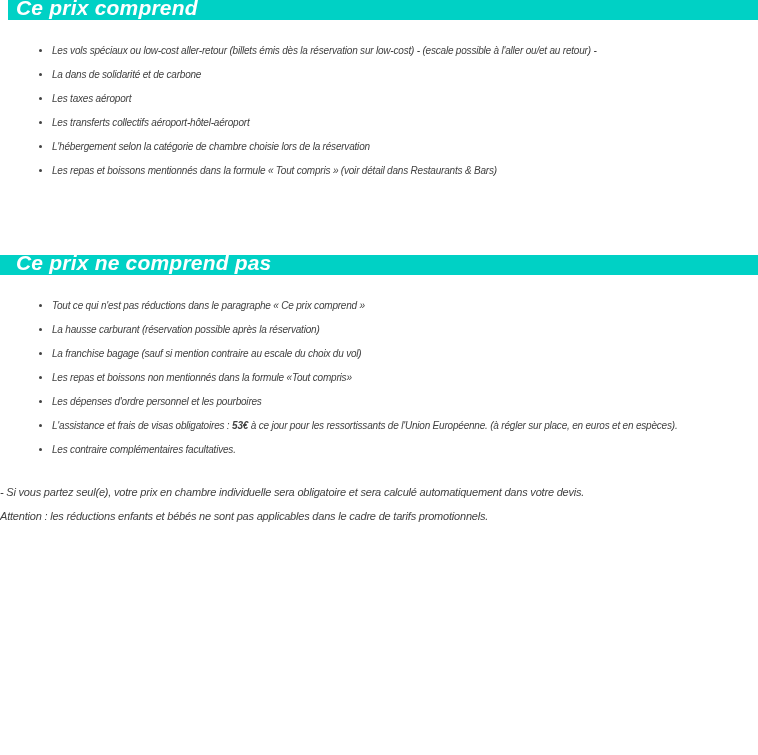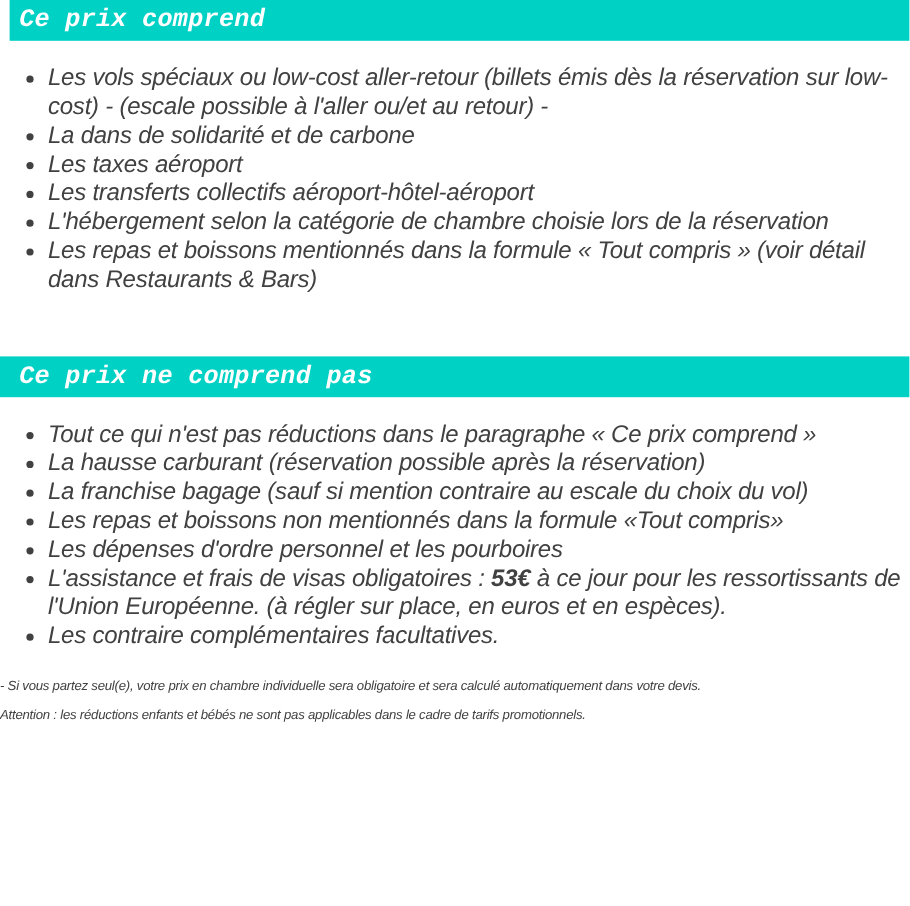--- a/index.html
+++ b/index.html
@@ -8,47 +8,46 @@
     width: 758px;
     height: 755px;
     background: #ffffff;
     overflow: hidden;
     font-family: "Liberation Sans", "DejaVu Sans", sans-serif;
     font-style: italic;
     color: var(--text, #414141);
   }
   .bar {
     background: var(--accent, #00D1C5);
-    height: 34px;
+    height: 20px;
     display: flex;
-    align-items: center;
+    align-items: flex-end;
     padding-left: 8px;
-    font-family: Liberation Mono, monospace;
   }
   .bar.inset { margin-left: 8px; }
   .bar.full { margin-left: 0; padding-left: 16px; }
   .bar h2 {
     margin: 0;
     color: var(--header-text, #ffffff);
     font-size: 21px;
     font-weight: bold;
     font-style: italic;
     letter-spacing: 0.2px;
     white-space: nowrap;
   }
   ul.bullets {
-    margin: 19px 0 0 0;
+    margin: 19px 0 0 12px;
     padding: 0 0 0 40px;
     list-style: disc;
-    font-size: 20px;
+    font-size: 10px;
     letter-spacing: -0.2px;
     line-height: 24px;
   }
   ul.bullets li { margin: 0; padding: 0; }
-  .gap-before { margin-top: 52px; }
+  .gap-before { margin-top: 72px; }
   .notes {
     margin-top: 18px;
     font-size: 11px;
     letter-spacing: -0.2px;
     line-height: 24px;
   }
   .notes p { margin: 0; }
   strong { font-weight: bold; }
 </style>
 </head>

